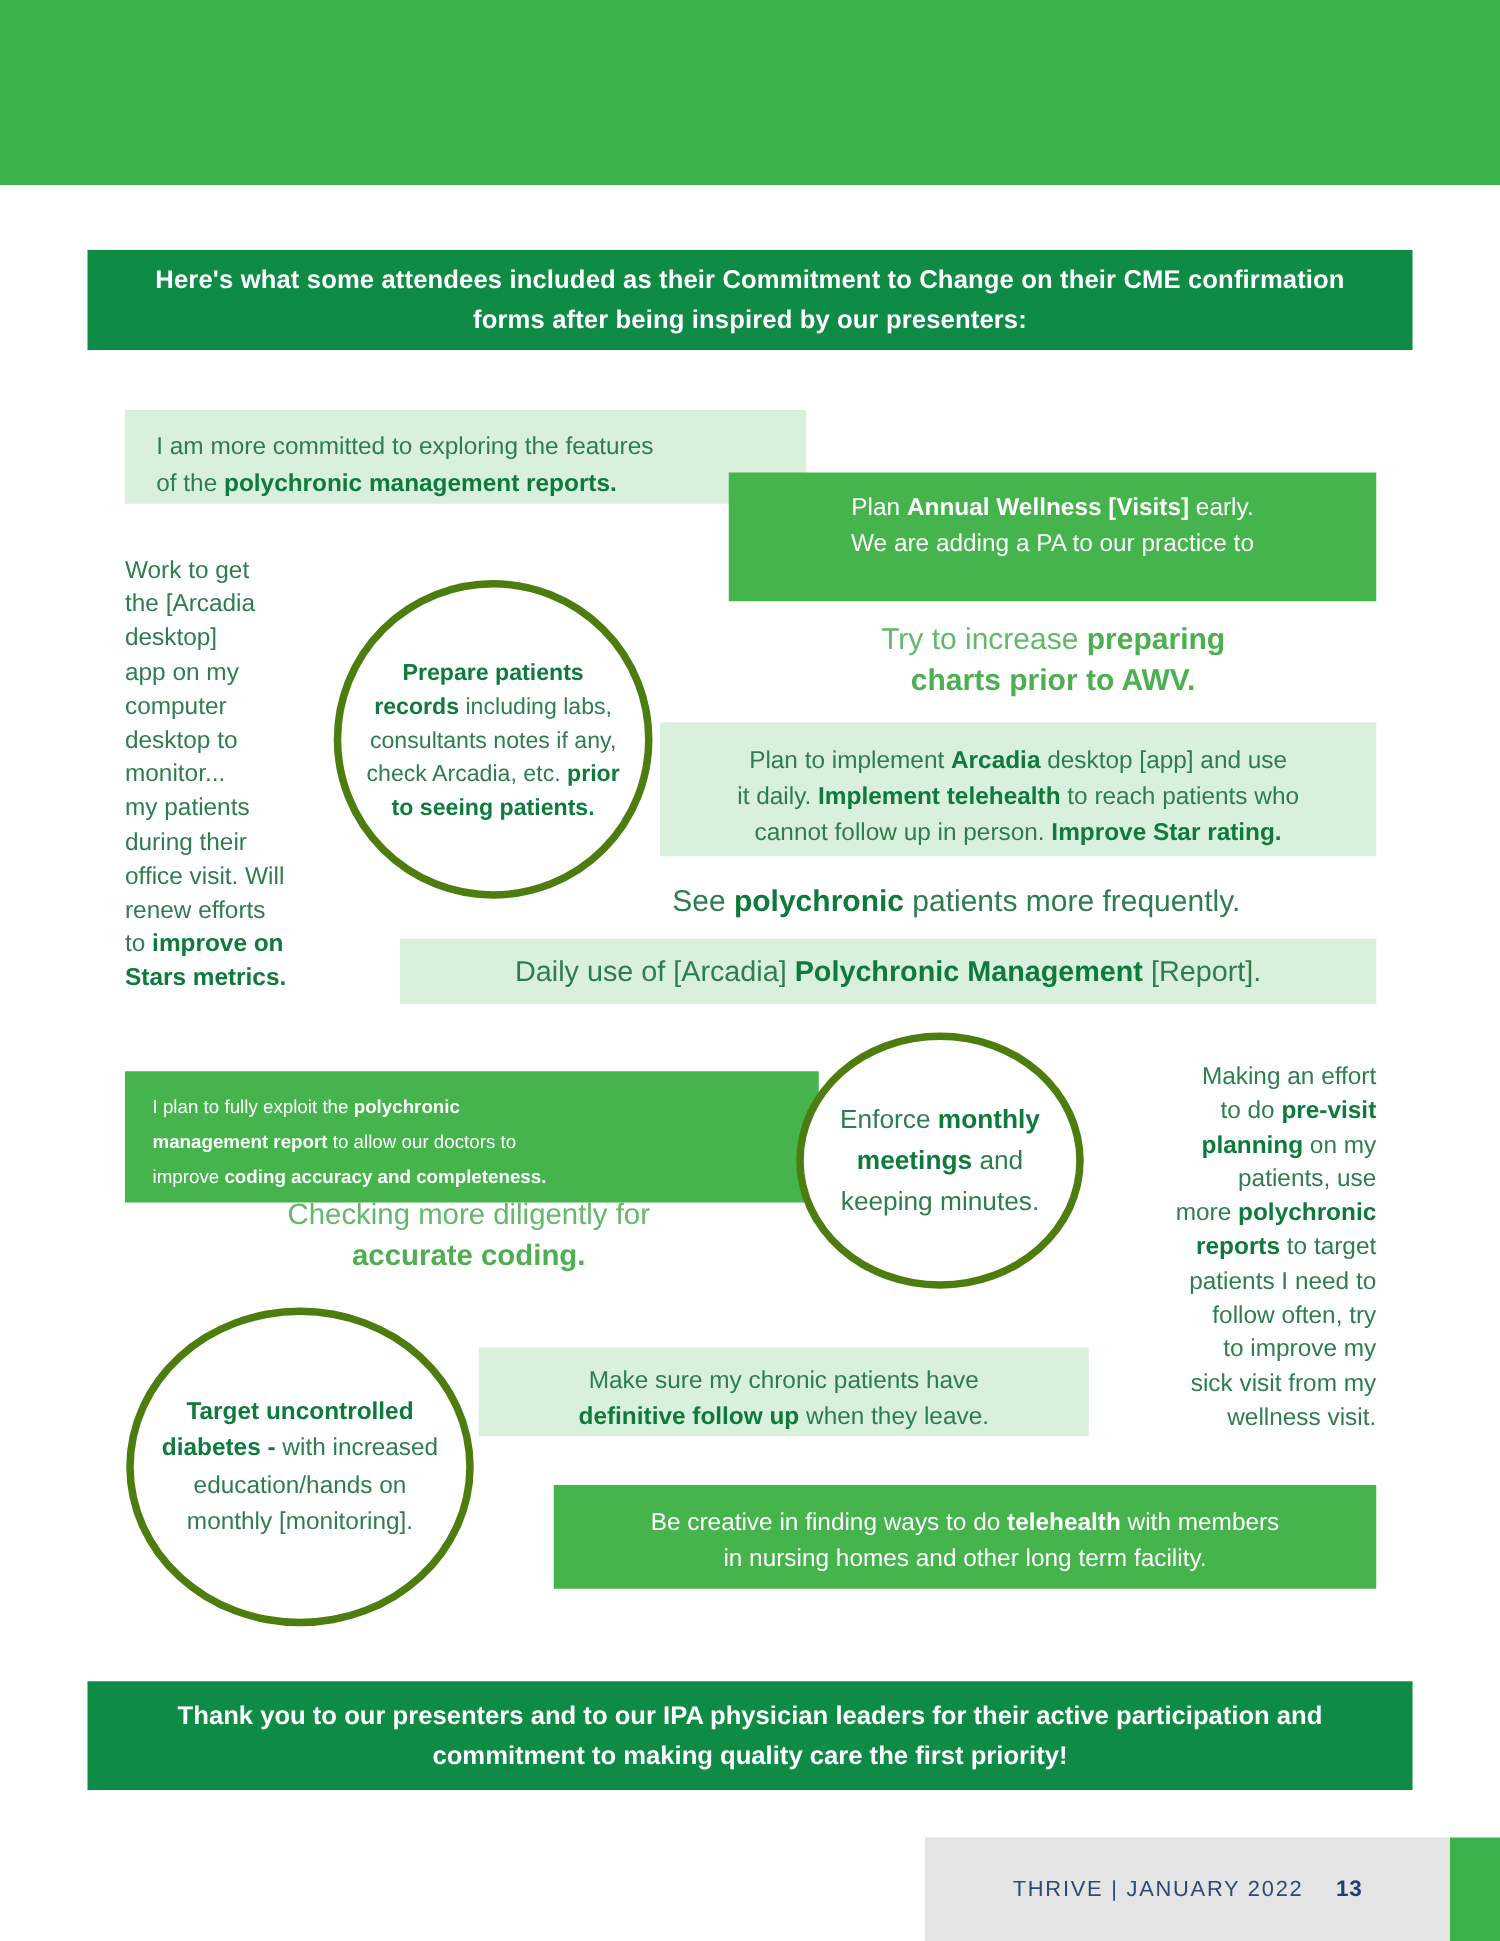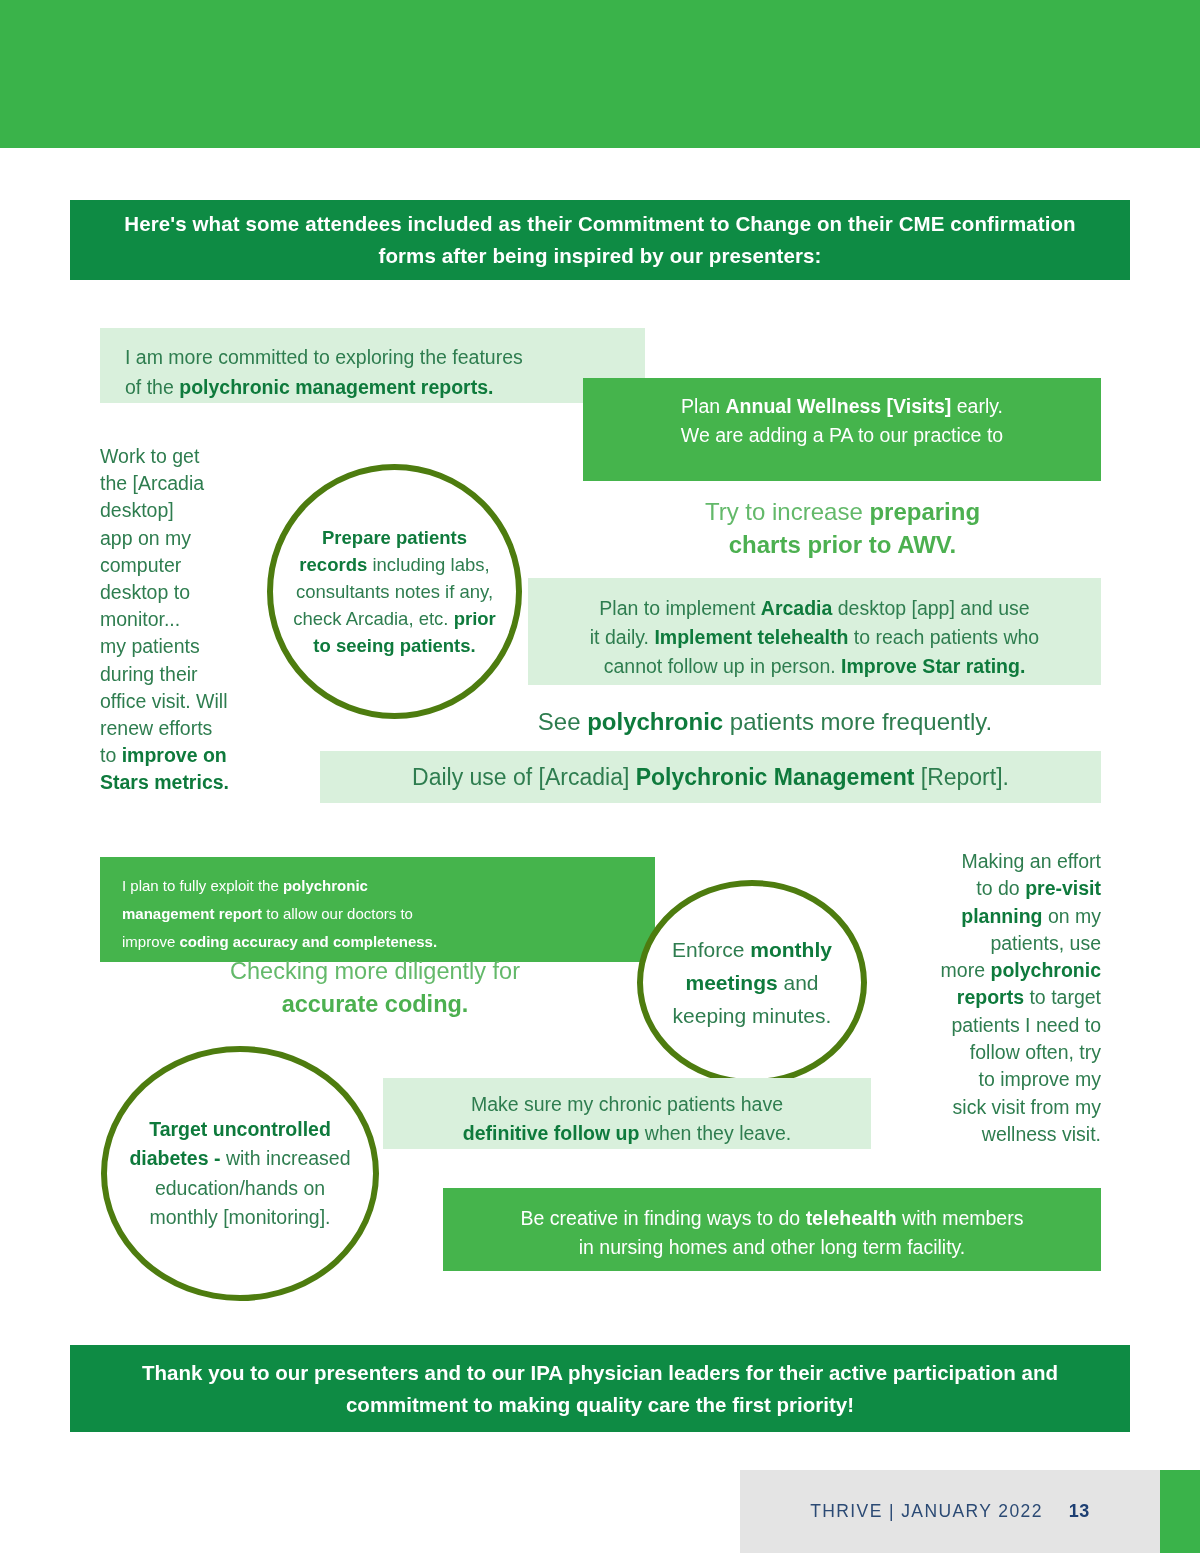--- a/index.html
+++ b/index.html
@@ -148,21 +148,21 @@
   <div class="q light" style="left:320px;top:751px;width:781px;height:52px;padding:10px 18px;font-size:23px;line-height:32px;text-align:center;">
     <span class="line"><span>Daily use of [Arcadia] </span><b class="dkgreen">Polychronic Management</b><span> [Report].</span></span>
   </div>
 
   <div class="q mid" style="left:100px;top:837px;width:555px;height:105px;padding:15px 22px;font-size:15px;line-height:28px;margin-top:20px;">
     <span class="line"><span>I plan to fully exploit the </span><b>polychronic</b></span>
     <span class="line"><b>management report</b><span> to allow our doctors to</span></span>
     <span class="line"><span>improve </span><b>coding accuracy and completeness.</b></span>
   </div>
 
-  <div class="circle" style="left:637px;top:880px;width:230px;height:205px;">
+  <div class="circle" style="left:637px;top:826px;width:230px;height:205px;">
     <div class="textgreen" style="font-size:21px;line-height:33px;width:190px;">
       <span class="line">Enforce</span>
       <span class="line"><b class="dkgreen">monthly</b></span>
       <span class="line"><b class="dkgreen">meetings</b></span>
       <span class="line">and keeping</span>
       <span class="line">minutes.</span>
     </div>
   </div>
 
   <div class="q plain textgreen" style="left:900px;top:848px;width:201px;text-align:right;font-size:19.5px;line-height:27.3px;">

